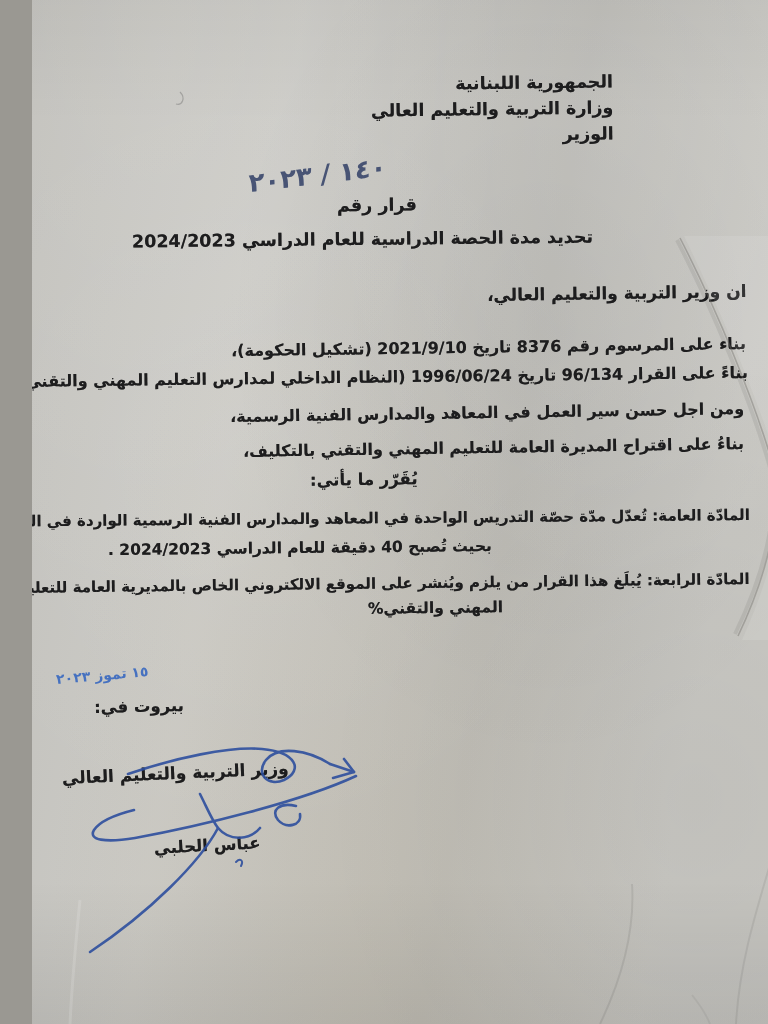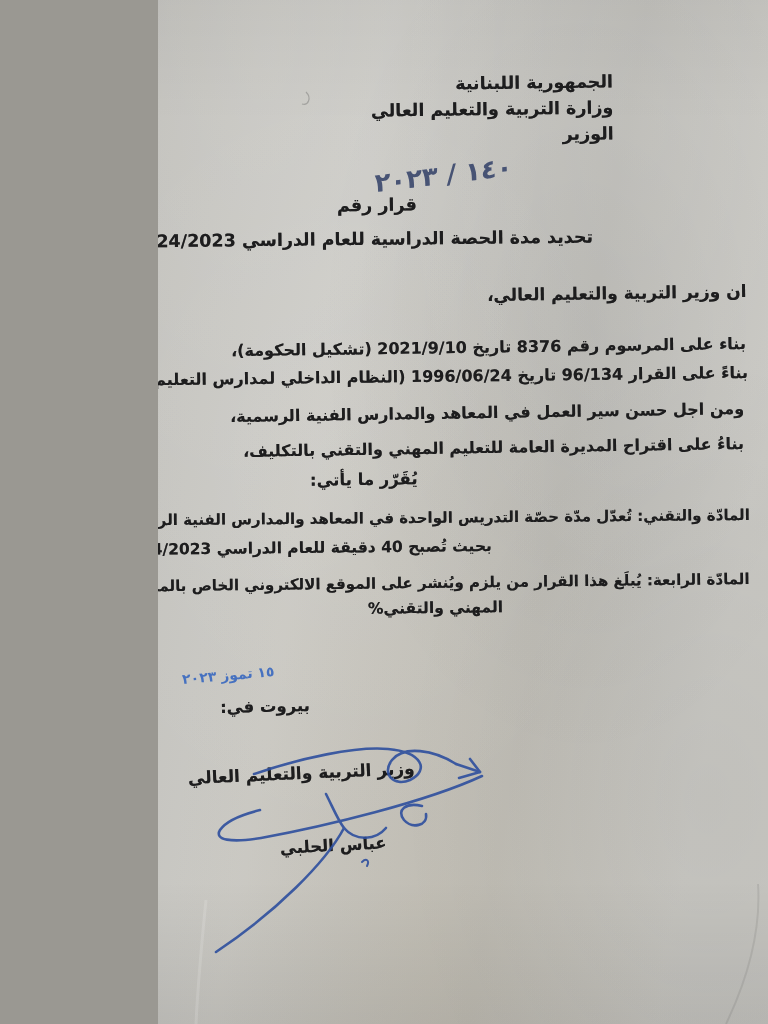--- a/index.html
+++ b/index.html
@@ -2,21 +2,21 @@
 <html lang="ar" dir="rtl"><head>
 <meta charset="utf-8">
 <style>
   html,body{margin:0;padding:0;}
   body{
     width:768px;height:1024px;overflow:hidden;
     font-family:"DejaVu Sans",sans-serif;
     background:#9a9892;
   }
   .paper{
-    position:relative;width:610px;height:1024px;overflow:hidden;
+    position:relative;width:736px;height:1024px;overflow:hidden;
     background-color:#c8c7c2;
     background-image:
       radial-gradient(ellipse at 18% 6%, rgba(255,255,255,.10), transparent 42%),
       radial-gradient(ellipse at 80% 12%, rgba(255,255,255,.09), transparent 38%),
       radial-gradient(ellipse at 70% 32%, rgba(0,0,0,.045), transparent 45%),
       radial-gradient(ellipse at 30% 45%, rgba(255,255,255,.07), transparent 50%),
       radial-gradient(ellipse at 45% 95%, rgba(190,180,158,.28), transparent 55%),
       radial-gradient(ellipse at 90% 78%, rgba(0,0,0,.05), transparent 40%),
       linear-gradient(100deg, rgba(0,0,0,.035), rgba(255,255,255,.06) 30%, rgba(0,0,0,.05) 62%, rgba(255,255,255,.05) 86%),
       linear-gradient(to bottom, rgba(0,0,0,.04), rgba(0,0,0,0) 12%, rgba(0,0,0,0) 86%, rgba(0,0,0,.09));
@@ -77,21 +77,21 @@
   <div class="ln title">تحديد مدة الحصة الدراسية للعام الدراسي 2024/2023</div>
 
   <div class="ln opening">ان وزير التربية والتعليم العالي،</div>
   <div class="ln c1">بناء على المرسوم رقم 8376 تاريخ 2021/9/10 (تشكيل الحكومة)،</div>
   <div class="ln c2">بناءً على القرار 96/134 تاريخ 1996/06/24 (النظام الداخلي لمدارس التعليم المهني والتقني)</div>
   <div class="ln c3">ومن اجل حسن سير العمل في المعاهد والمدارس الفنية الرسمية،</div>
   <div class="ln c4">بناءُ على اقتراح المديرة العامة للتعليم المهني والتقني بالتكليف،</div>
   <div class="ln intro">يُقَرّر ما يأتي:</div>
 
   <div class="ln a1l1">
-    <span class="heading-strong">المادّة والتقني:</span>
+    <span class="heading-strong">المادّة العامة:</span>
     <span>تُعدّل مدّة حصّة التدريس الواحدة في المعاهد والمدارس الفنية الرسمية الواردة في القرار 96/134</span>
   </div>
   <div class="ln a1l2">بحيث تُصبح 40 دقيقة للعام الدراسي 2024/2023 .</div>
 
   <div class="ln a4l1">
     <span class="heading-strong">المادّة الرابعة:</span>
     <span>يُبلَغ هذا القرار من يلزم ويُنشر على الموقع الالكتروني الخاص بالمديرية العامة للتعليم</span>
   </div>
   <div class="ln a4l2">المهني والتقني%</div>
 

